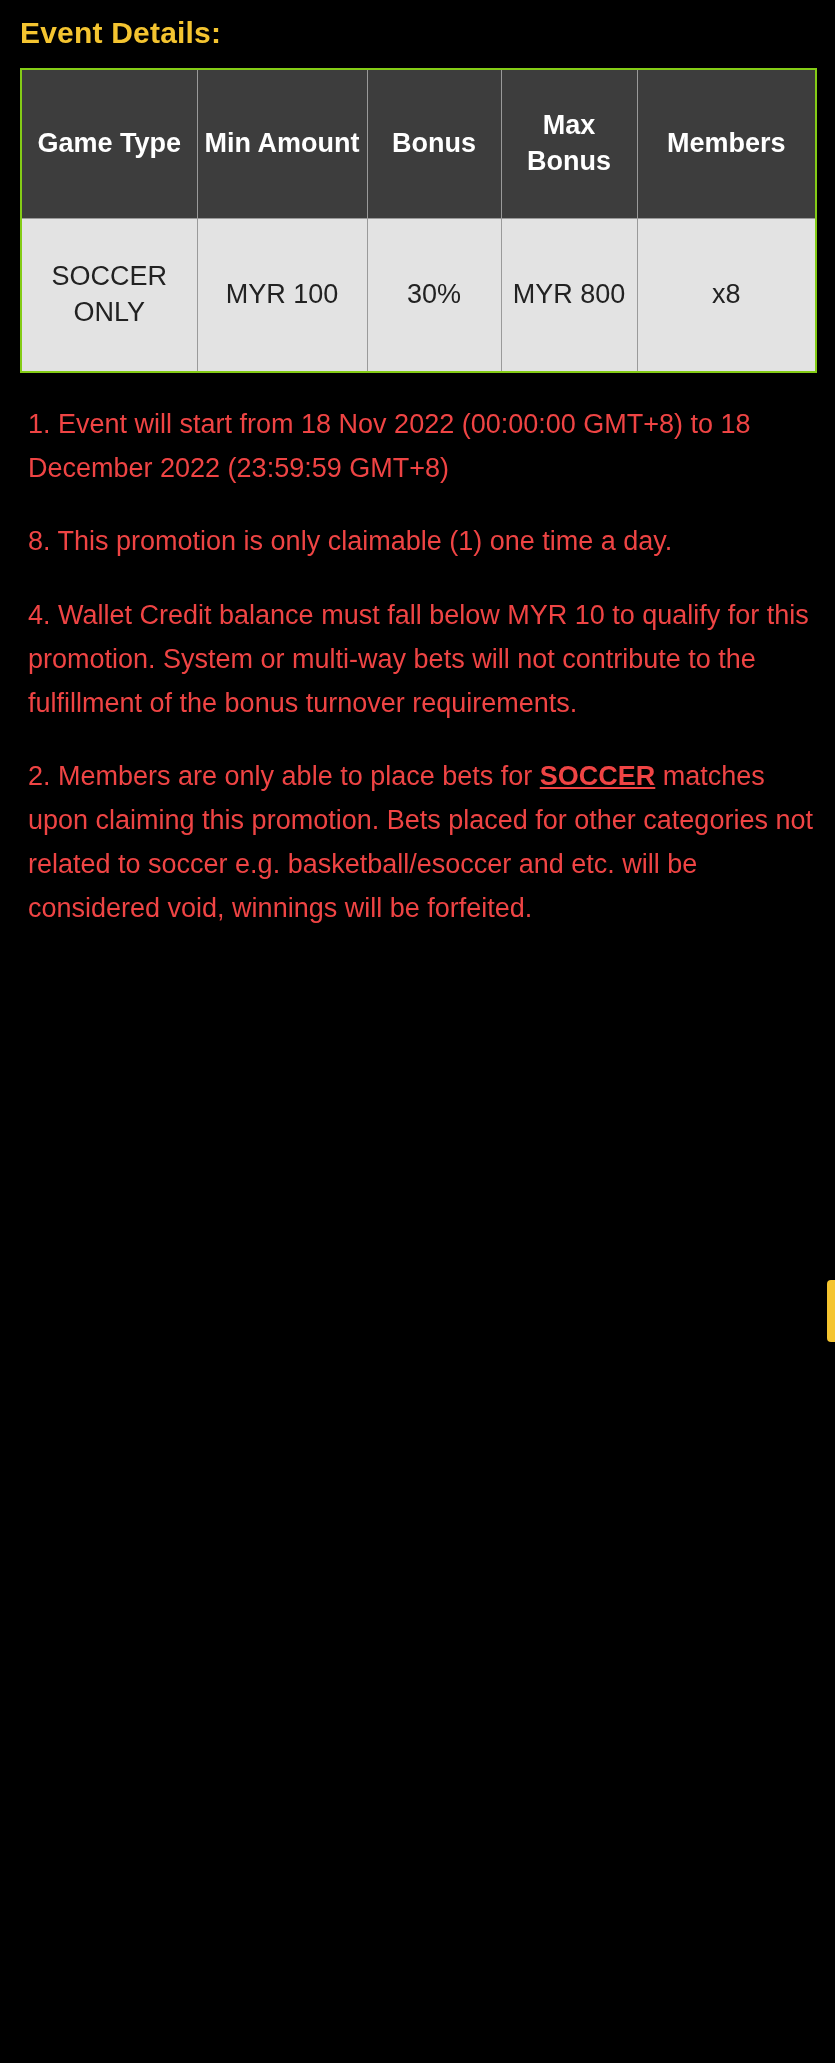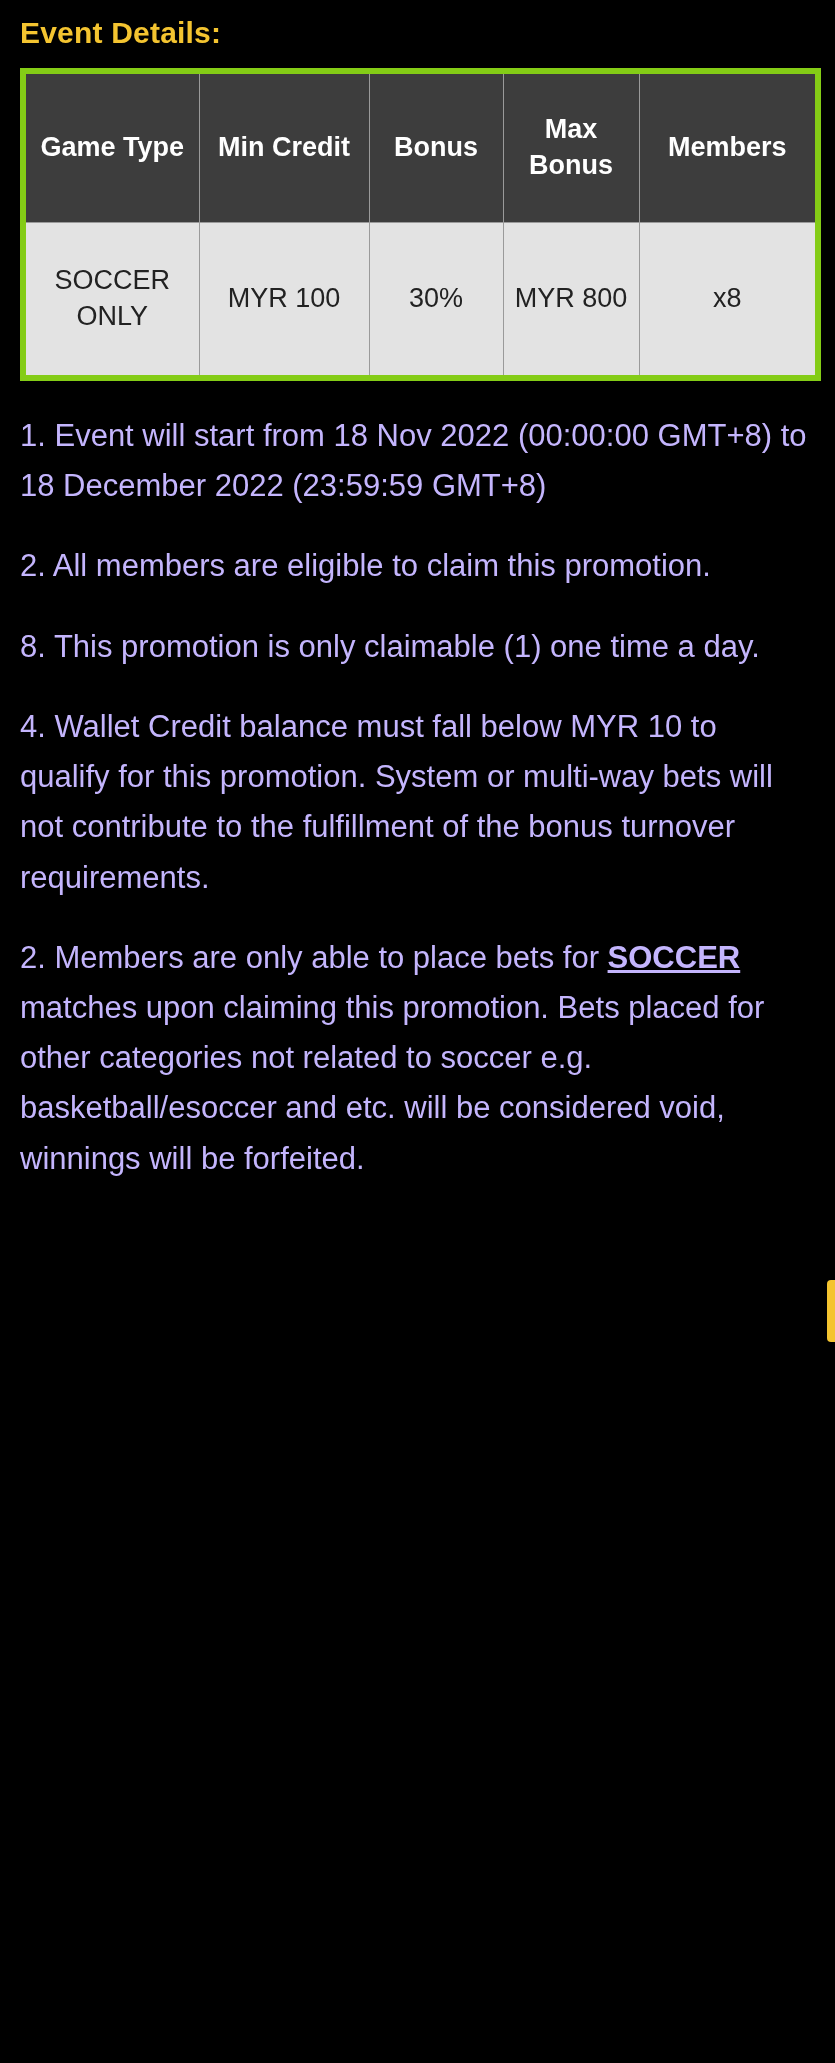--- a/index.html
+++ b/index.html
@@ -34,21 +34,21 @@
   }
   
   .table-wrap {
     margin-top: 0px;
     margin-bottom: 30px;
   }
   table.details {
     border-collapse: collapse;
     width: 795px;
     table-layout: fixed;
-    border: 6px solid #84cc16;
+    border: 2px solid #84cc16;
   }
   table.details th,
   table.details td {
     border: 1px solid #9a9a9a;
     text-align: center;
     vertical-align: middle;
     padding: 10px 6px;
     line-height: 1.32;
   }
   table.details th {
@@ -70,24 +70,24 @@
   col.c3 { width: 134px; }
   col.c4 { width: 136px; }
   col.c5 { width: 179px; }
 
   
   .terms {
     margin: 0;
     padding: 0;
   }
   .terms p {
-    font-size: 31px;
+    font-size: 27px;
     line-height: 1.62;
-    color: #c4b5fd;
-    margin: 0 0 30px 0;
+    color: #ef4444;
+    margin: 0 0 30px 8px;
     max-width: 790px;
   }
   .terms p:last-child {
     margin-bottom: 0;
   }
   .terms b {
     font-weight: bold;
     text-decoration: underline;
   }
   .edge-tab {
@@ -112,41 +112,40 @@
       <colgroup>
         <col class="c1">
           <col class="c2">
           <col class="c3">
           <col class="c4">
           <col class="c5">
       </colgroup>
       <thead>
         <tr>
           <th>Game Type</th>
-          <th>Min Credit</th>
+          <th>Min Amount</th>
           <th>Bonus</th>
           <th>Max Bonus</th>
           <th>Members</th>
         </tr>
       </thead>
       <tbody>
         <tr>
           <td>SOCCER ONLY</td>
           <td>MYR 100</td>
           <td>30%</td>
           <td>MYR 800</td>
           <td>x8</td>
         </tr>
       </tbody>
     </table>
   </div>
 
   <div class="terms">
     <p>1. Event will start from 18 Nov 2022 (00:00:00 GMT+8) to 18 December 2022 (23:59:59 GMT+8)</p>
-    <p>2. All members are eligible to claim this promotion.</p>
     <p>8. This promotion is only claimable (1) one time a day.</p>
     <p>4. Wallet Credit balance must fall below MYR 10 to qualify for this promotion. System or multi-way bets will not contribute to the fulfillment of the bonus turnover requirements.</p>
     <p><span>2. Members are only able to place bets for </span><b>SOCCER</b><span> matches upon claiming this promotion. Bets placed for other categories not related to soccer e.g. basketball/esoccer and etc. will be considered void, winnings will be forfeited.</span></p>
   </div>
 
   <div class="edge-tab"></div>
 
 </div>
 
 </body></html>

